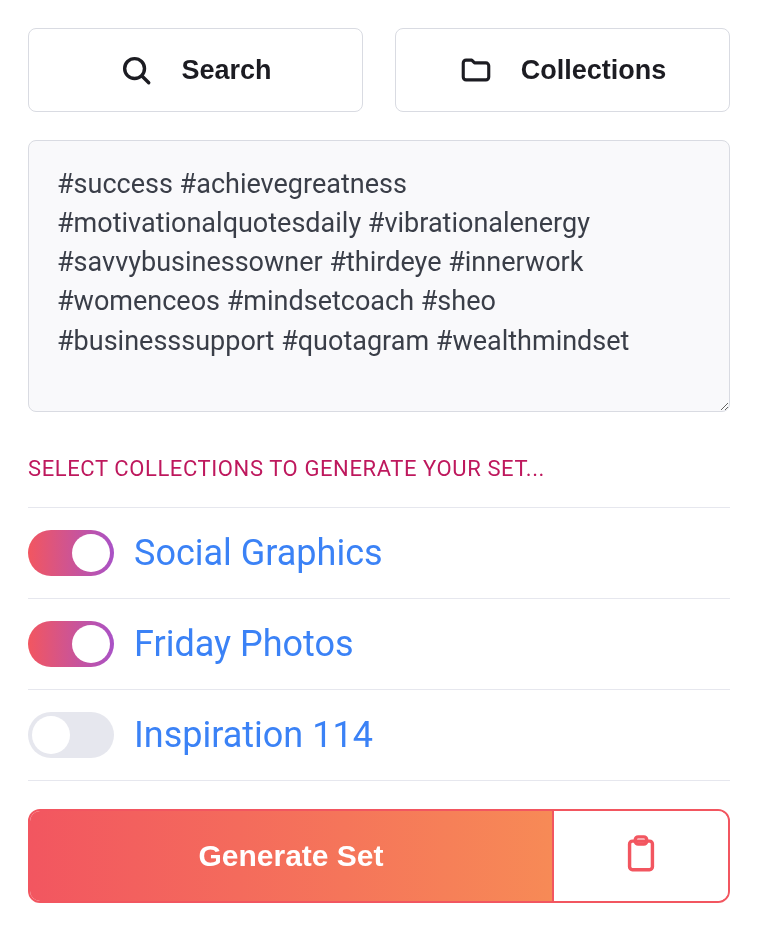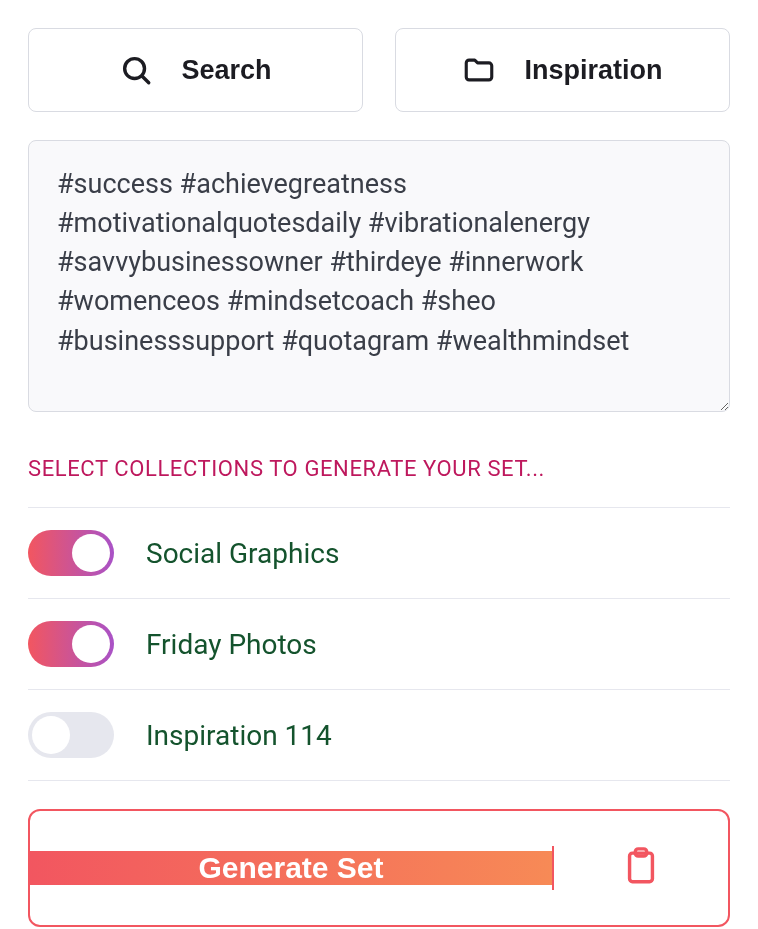--- a/index.html
+++ b/index.html
@@ -77,32 +77,30 @@
       position: absolute;
       top: 4px;
       width: 38px;
       height: 38px;
       border-radius: 50%;
       background: #fff;
     }
     .toggle.on .toggle-knob { right: 4px; }
     .toggle.off .toggle-knob { left: 4px; }
     .toggle-label {
-      font-size: 28px;
-      color: #14532d;
-      margin-left: 12px;
+      font-size: 36px;
+      color: #3b82f6;
     }
     .action-bar {
       display: flex;
       margin-top: 28px;
       border: 2px solid #f25660;
       border-radius: 12px;
       overflow: hidden;
-      height: 118px;
-      align-items: center;
+      height: 94px;
     }
     .gen-btn {
       flex: 1;
       border: none;
       background: linear-gradient(90deg, #f25660, #f78a56);
       color: #fff;
       font-size: 30px;
       font-weight: 700;
       cursor: pointer;
     }
@@ -131,21 +129,21 @@
       </svg>
     </span>
     <span>Search</span>
   </button>
   <button class="tab-btn">
     <span>
       <svg viewBox="0 0 24 24" fill="none" stroke="#1c1c22" stroke-width="2.2" stroke-linecap="round" stroke-linejoin="round">
         <path d="M3 7a2 2 0 0 1 2-2h4l2 2h8a2 2 0 0 1 2 2v8a2 2 0 0 1-2 2H5a2 2 0 0 1-2-2V7z"></path>
       </svg>
     </span>
-    <span>Inspiration</span>
+    <span>Collections</span>
   </button>
 </div>
 
 <textarea class="hashtag-area" style="">#success #achievegreatness #motivationalquotesdaily #vibrationalenergy #savvybusinessowner #thirdeye #innerwork #womenceos #mindsetcoach #sheo #businesssupport #quotagram #wealthmindset</textarea>
 
 <div class="section-label">SELECT COLLECTIONS TO GENERATE YOUR SET...</div>
 
 <div class="toggle-list">
   <div class="toggle-row">
     <div class="toggle on">

